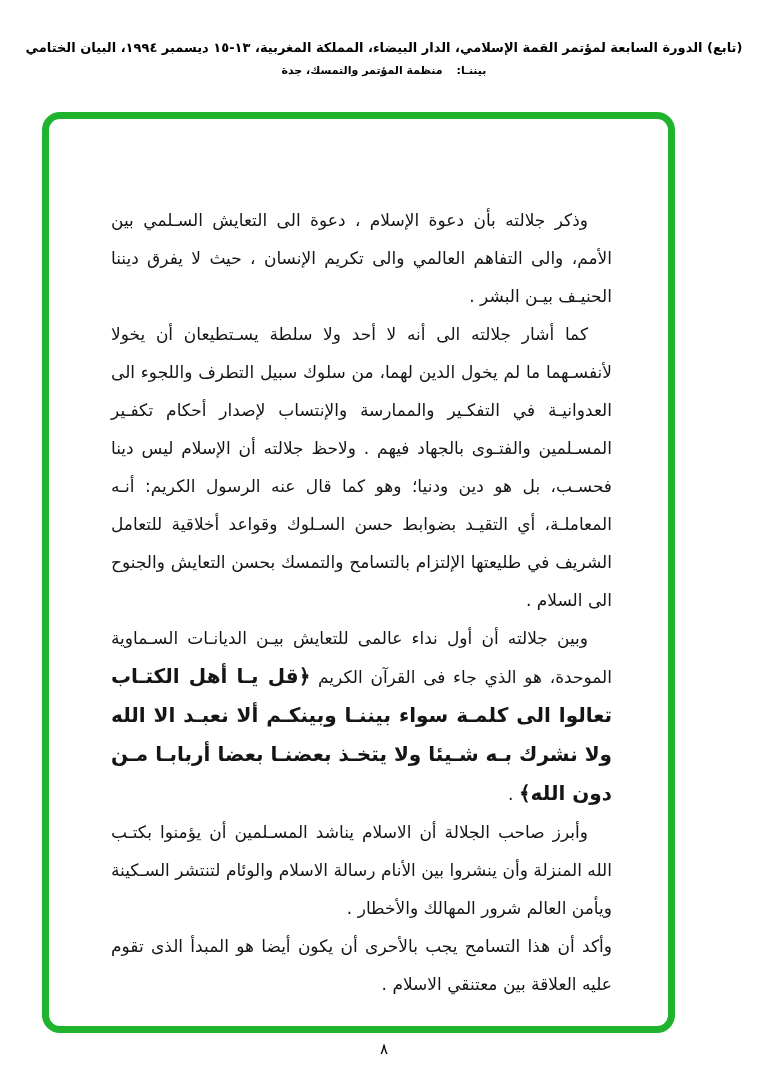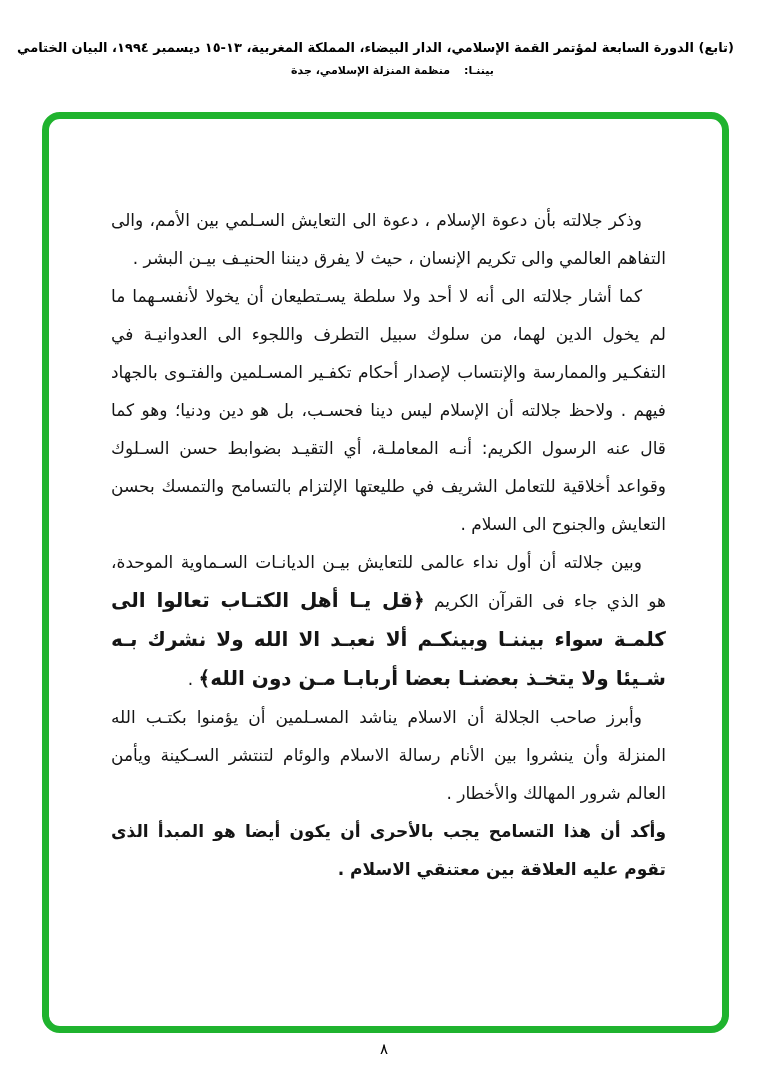--- a/index.html
+++ b/index.html
@@ -10,64 +10,63 @@
     background: #ffffff;
     font-family: "DejaVu Sans", sans-serif;
     color: #141414;
     overflow: hidden;
   }
   .header {
     position: absolute;
     top: 40px;
     left: 0;
     right: 0;
-    text-align: left;
+    text-align: center;
     direction: rtl;
     color: #000000;
-    margin-left: 17px;
   }
   .header-title {
     font-weight: bold;
     font-size: 13px;
     white-space: nowrap;
     letter-spacing: 0;
   }
   .header-source {
     margin-top: 9px;
     font-size: 11px;
     font-weight: bold;
     direction: rtl;
     display: flex;
     justify-content: center;
     gap: 14px;
   }
   .frame {
     position: absolute;
     left: 42px;
     top: 112px;
-    width: 687px;
+    width: 633px;
     height: 921px;
     box-sizing: border-box;
     border: 7px solid #1fb32e;
     border-radius: 18px;
     background: #ffffff;
   }
   .content {
     position: absolute;
     top: 82px;
     left: 62px;
     right: 56px;
     direction: rtl;
     text-align: justify;
     font-size: 17px;
     line-height: 38px;
     color: #151515;
   }
   .para { margin: 0; text-indent: 24px; }
-  .para.no-indent { text-indent: 0; font-weight: bold; }
+  .para.no-indent { text-indent: 0; }
   .quran {
     font-weight: bold;
     font-size: 20px;
   }
   .page-number {
     position: absolute;
     top: 1040px;
     left: 0;
     right: 0;
     text-align: center;
@@ -77,21 +76,21 @@
 </style>
 </head>
 <body>
 
 <div class="page">
 
   <div class="header">
     <div class="header-title">(تابع) الدورة السابعة لمؤتمر القمة الإسلامي، الدار البيضاء، المملكة المغربية، ١٣-١٥ ديسمبر ١٩٩٤، البيان الختامي</div>
     <div class="header-source">
       <span>بيننـا:</span>
-      <span>منظمة المنزلة الإسلامي، جدة</span>
+      <span>منظمة المؤتمر والتمسك، جدة</span>
     </div>
   </div>
 
   <div class="frame">
     <div class="content">
 
       <p class="para">
         <span>وذكر جلالته بأن دعوة الإسلام ، دعوة الى التعايش السـلمي بين الأمم، والى التفاهم العالمي والى تكريم الإنسان ، حيث لا يفرق ديننا الحنيـف بيـن البشر .</span>
       </p>
 

